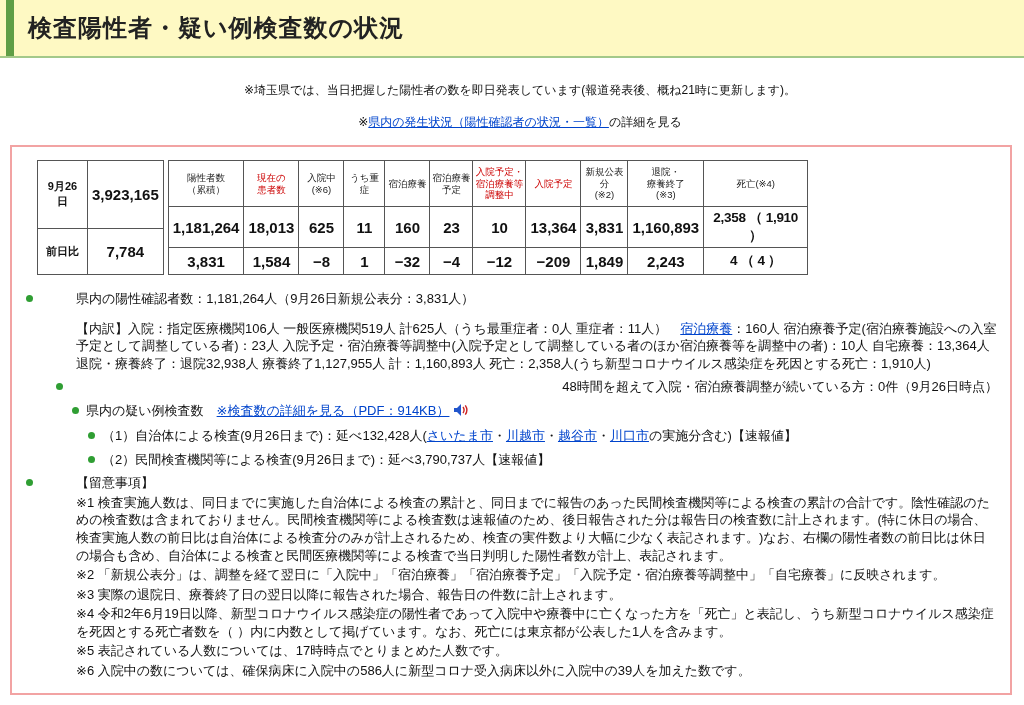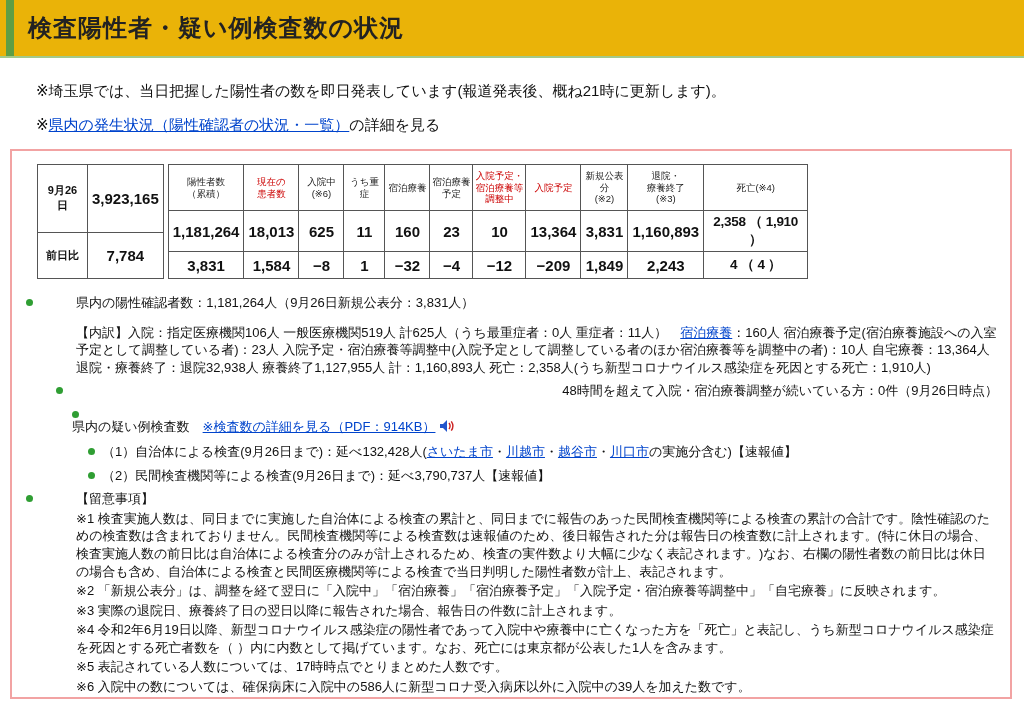--- a/index.html
+++ b/index.html
@@ -1,26 +1,26 @@
 <!DOCTYPE html>
 <html><head>
 <meta charset="utf-8">
 <style>
   * { margin:0; padding:0; box-sizing:border-box; }
   html,body { width:1024px; height:705px; background:#ffffff; overflow:hidden;
     font-family:"Liberation Sans","DejaVu Sans",sans-serif; color:#111; }
 
   
-  .page-header { height:58px; background:#eab308; border-bottom:2px solid #a3c98a;
+  .page-header { height:58px; background:#fef9c3; border-bottom:2px solid #a3c98a;
     display:flex; align-items:center; }
   .accent-bar { width:8px; height:100%; background:#5f9e45; margin-left:6px; }
   h1.title { font-size:24px; font-weight:bold; color:#222; margin-left:14px; letter-spacing:1px; }
 
   
-  .top-note { font-size:15px; margin:0 0 0 36px; color:#111; }
+  .top-note { font-size:12px; margin:0 0 0 16px; color:#111;text-align:center; }
   .top-note.first { margin-top:24px; }
   .top-note.second { margin-top:15px; }
   a.lnk { color:#0044cc; text-decoration:underline; cursor:pointer; }
 
   
   .stats-box { width:1002px; height:550px; margin:14px 0 0 10px;
     border:2px solid #f2a3a3; background:#fff; padding:13px 12px 10px 14px; overflow:hidden; }
 
   
   .table-wrap { display:flex; gap:4px; margin-left:11px; }
@@ -38,21 +38,21 @@
   col.c4{width:45px;} col.c5{width:43px;} col.c6{width:53px;} col.c7{width:55px;}
   col.c8{width:47px;} col.c9{width:65px;} col.c10{width:104px;}
 
   
   .content { margin-top:15px; font-size:13px; line-height:1.35; }
   .li { display:flex; align-items:flex-start; margin-top:6px; }
   .bullet { flex:0 0 auto; width:7px; height:7px; border-radius:50%; background:#2f9e33;
             margin:5px 7px 0 0; }
   .l1 { margin-left:0;gap:36px; }
   .l2 { margin-left:30px;text-align:right; }
-  .l3 { margin-left:46px;flex-direction:column; }
+  .l3 { margin-left:46px; }
   .l4 { margin-left:62px; }
   .li-body { flex:1 1 auto; }
   .sub-par { margin-top:12px; }
   .cautions div { margin-top:2px; }
   .speaker { display:inline-block; vertical-align:-2px; margin-left:4px; }
 </style>
 </head>
 <body>
 
 <header class="page-header">

